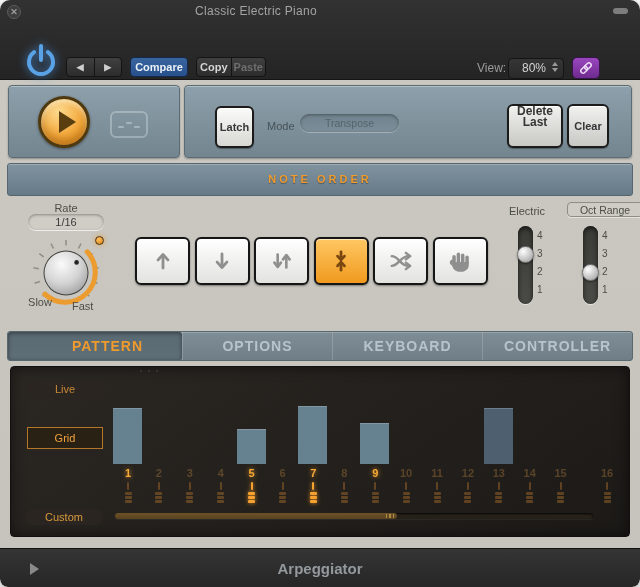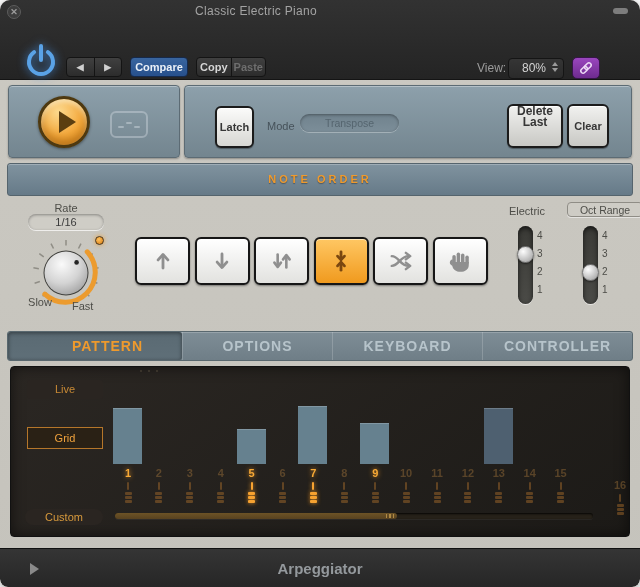--- a/index.html
+++ b/index.html
@@ -511,21 +511,21 @@
       </div>
       <div class="step-col" style="left: 545.6px;">
         <span class="step-num">15</span>
         <div class="vel">
           <i class="stem"></i>
           <i class="seg"></i>
           <i class="seg"></i>
           <i class="seg"></i>
         </div>
       </div>
-      <div class="step-col" style="left: 605px; margin-top: 12px;">
+      <div class="step-col" style="left: 592px;">
         <span class="step-num">16</span>
         <div class="vel">
           <i class="stem"></i>
           <i class="seg"></i>
           <i class="seg"></i>
           <i class="seg"></i>
         </div>
       </div>
     </div>
   <div id="len-slider">

